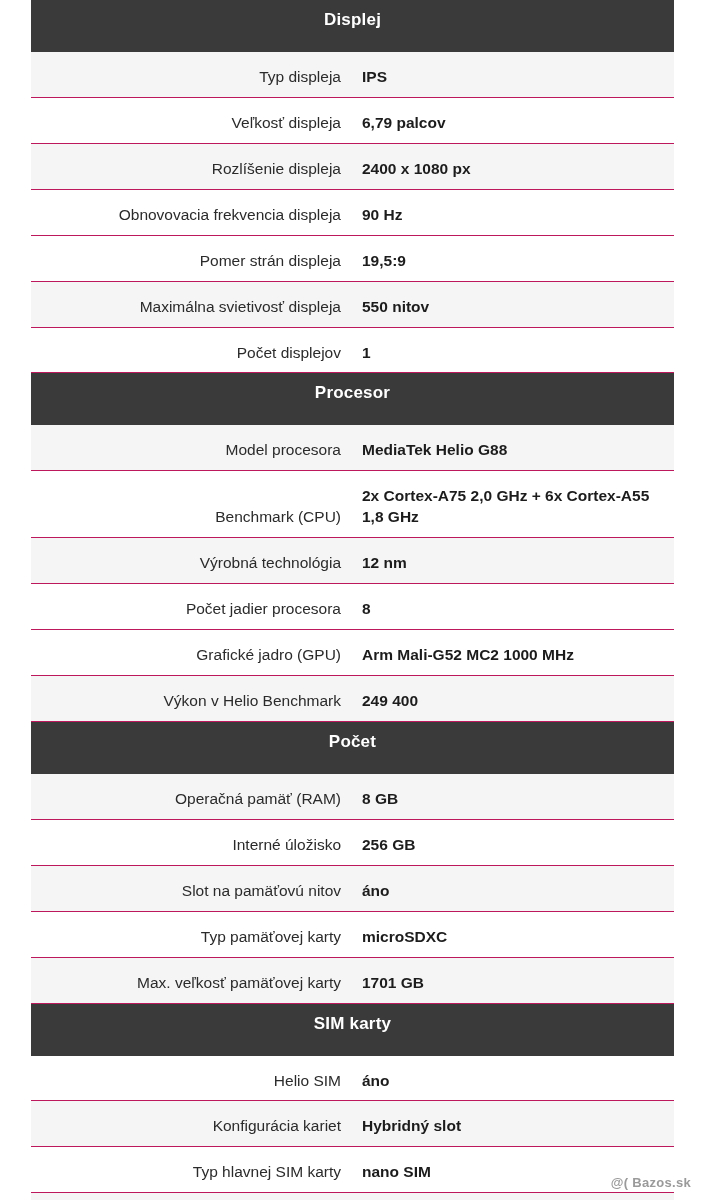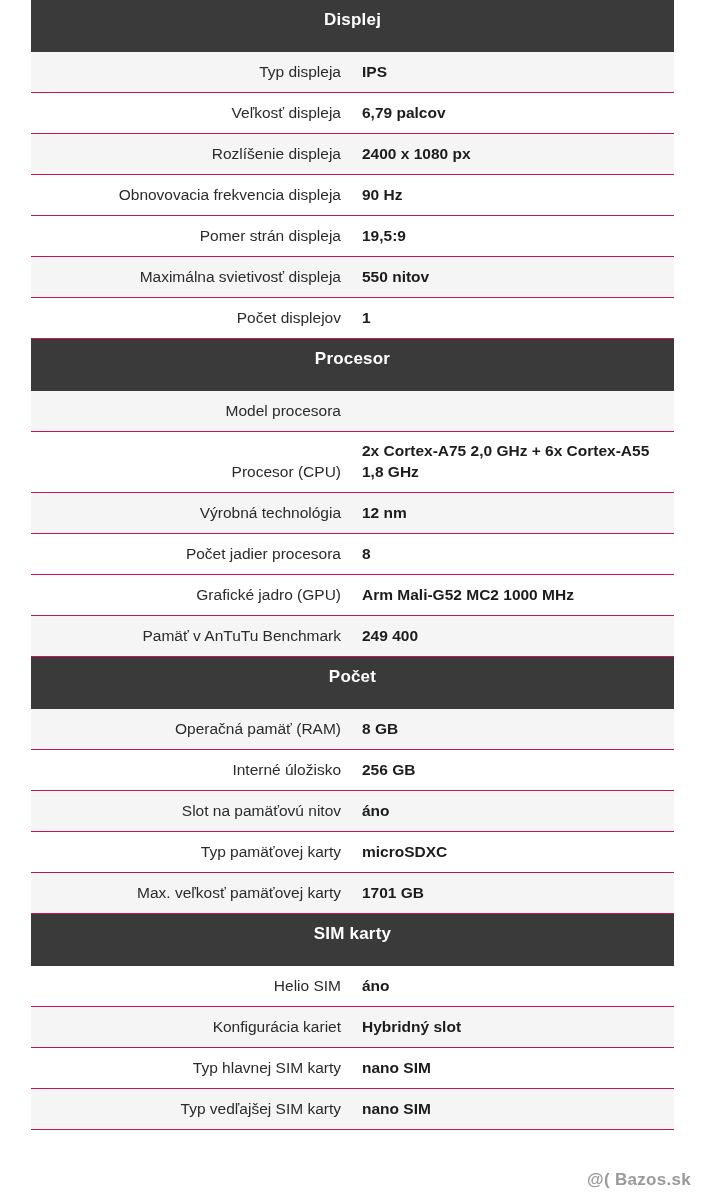--- a/index.html
+++ b/index.html
@@ -54,33 +54,33 @@
     line-height: 1.35;
   }
   .spec-divider {
     width: 1px;
     background: #d8d8d8;
     flex: 0 0 1px;
   }
   .spec-value {
     flex: 1;
     box-sizing: border-box;
-    padding: 9px 8px 9px 10px;
+    padding: 15px 8px 9px 10px;
     font-size: 15.5px;
     font-weight: bold;
     color: #1c1c1c;
     display: flex;
     align-items: center;
     line-height: 1.35;
   }
   .watermark {
     position: absolute;
     right: 14px;
     bottom: 10px;
-    font-size: 17px;
+    font-size: 13px;
     color: #9a9a9a;
     font-weight: bold;
     letter-spacing: 0.3px;
     display: flex;
     align-items: center;
     gap: 3px;
   }
 </style>
 </head>
 <body>
@@ -119,43 +119,44 @@
     </div>
     <div class="spec-row">
       <div class="spec-label">Počet displejov</div>
       <div class="spec-divider"></div>
       <div class="spec-value">1</div>
     </div>
     <div class="section-header">Procesor</div>
     <div class="spec-row alt">
       <div class="spec-label">Model procesora</div>
       <div class="spec-divider"></div>
-    </div>
-    <div class="spec-row">
-      <div class="spec-label">Procesor (CPU)</div>
+      <div class="spec-value">MediaTek Helio G88</div>
+    </div>
+    <div class="spec-row">
+      <div class="spec-label">Benchmark (CPU)</div>
       <div class="spec-divider"></div>
       <div class="spec-value">2x Cortex-A75 2,0 GHz + 6x Cortex-A55 1,8 GHz</div>
     </div>
     <div class="spec-row alt">
       <div class="spec-label">Výrobná technológia</div>
       <div class="spec-divider"></div>
       <div class="spec-value">12 nm</div>
     </div>
     <div class="spec-row">
       <div class="spec-label">Počet jadier procesora</div>
       <div class="spec-divider"></div>
       <div class="spec-value">8</div>
     </div>
     <div class="spec-row">
       <div class="spec-label">Grafické jadro (GPU)</div>
       <div class="spec-divider"></div>
       <div class="spec-value">Arm Mali-G52 MC2 1000 MHz</div>
     </div>
     <div class="spec-row alt">
-      <div class="spec-label">Pamäť v AnTuTu Benchmark</div>
+      <div class="spec-label">Výkon v Helio Benchmark</div>
       <div class="spec-divider"></div>
       <div class="spec-value">249 400</div>
     </div>
     <div class="section-header">Počet</div>
     <div class="spec-row alt">
       <div class="spec-label">Operačná pamäť (RAM)</div>
       <div class="spec-divider"></div>
       <div class="spec-value">8 GB</div>
     </div>
     <div class="spec-row">

